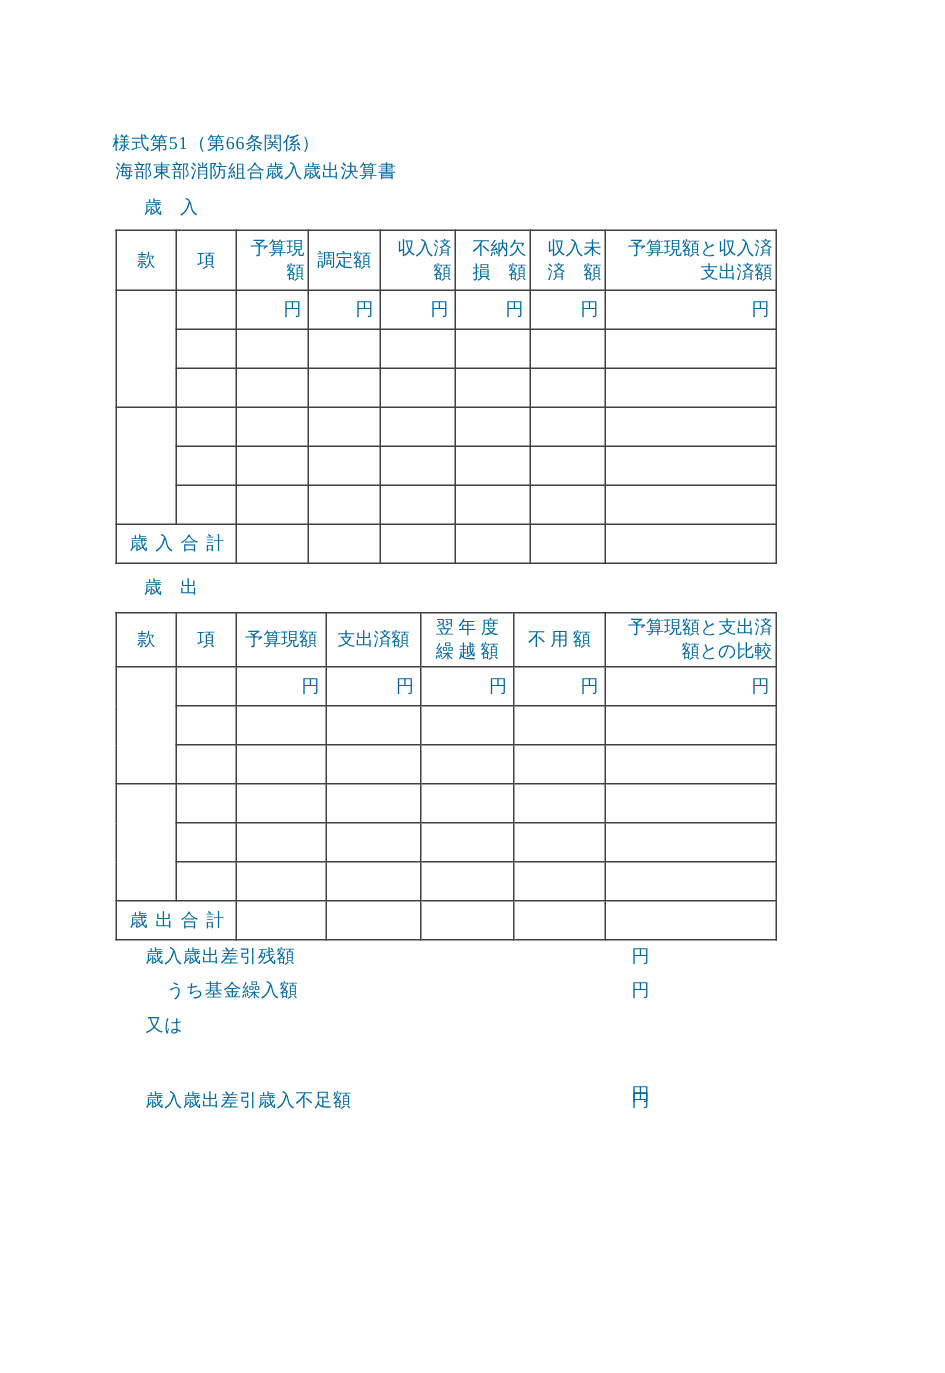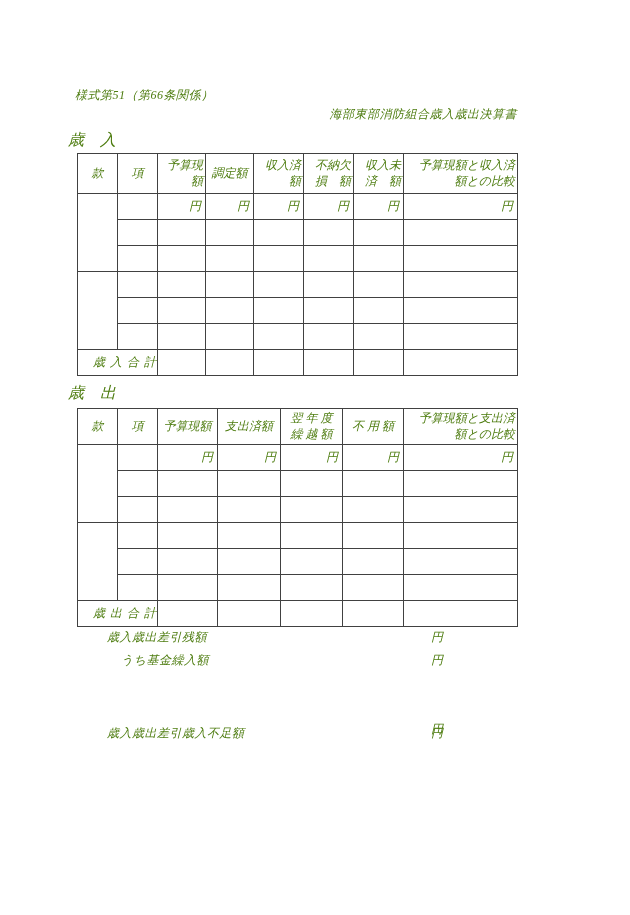--- a/index.html
+++ b/index.html
@@ -3,42 +3,41 @@
 <meta charset="utf-8">
 <style>
   * { margin: 0; padding: 0; box-sizing: border-box; }
   html, body { background: #ffffff; }
   .page {
     position: relative;
     width: 630px;
     height: 811px;
     background: #ffffff;
     font-family: "Liberation Serif", "DejaVu Serif", serif;
-    color: #4d7c0f;
+    color: #0369a1;
     overflow: hidden;
-    font-style: italic;
   }
   .form-number {
     position: absolute;
     left: 75px; top: 87px;
     font-size: 12px;
     letter-spacing: 0.5px;
   }
   .doc-title {
     position: absolute;
     left: 77px; top: 106px;
     width: 440px;
-    text-align: right;
+    text-align: left;
     font-size: 12px;
     letter-spacing: 0.5px;
   }
   .section-label {
     position: absolute;
-    left: 68px;
-    font-size: 16px;
+    left: 96px;
+    font-size: 12px;
   }
   .label-rev { top: 130px; }
   .label-exp { top: 383px; }
 
   table.grid {
     position: absolute;
     left: 77px;
     width: 440px;
     border-collapse: collapse;
     table-layout: fixed;
@@ -55,28 +54,28 @@
     line-height: 1.32;
     overflow: hidden;
   }
   table.grid th { text-align: center; padding: 1px 2px; }
   table.grid th.hl { text-align: right; padding-left: 4px; }
   tr.hrow-rev { height: 40px; }
   tr.hrow-exp { height: 36px; }
   tr.brow { height: 26px; }
   td.unit { text-align: right; padding-right: 4px; }
   td.total {
-    text-align: right;
+    text-align: center;
     letter-spacing: 1px;
     padding-left: 2px;
   }
 
   .footer-line {
     position: absolute;
-    left: 107px;
+    left: 97px;
     width: 360px;
     font-size: 12px;
     line-height: 14px;
   }
   .footer-line .lbl { letter-spacing: 0.5px; }
   .footer-line .lbl.indent { margin-left: 14px; }
   .footer-line .unit {
     position: absolute;
     left: 324px; top: 0;
   }
@@ -114,21 +113,21 @@
       <th class="hl">予算現
 額</th>
       <th>調定額</th>
       <th class="hl">収入済
 額</th>
       <th class="hl">不納欠
 損　額</th>
       <th class="hl">収入未
 済　額</th>
       <th class="hl">予算現額と収入済
-額との比較</th>
+支出済額</th>
     </tr>
     <tr class="brow">
       <td rowspan="3"></td>
       <td></td>
       <td class="unit">円</td>
       <td class="unit">円</td>
       <td class="unit">円</td>
       <td class="unit">円</td>
       <td class="unit">円</td>
       <td class="unit">円</td>
@@ -277,20 +276,24 @@
     </table>
 
   <div class="footer-line fl-0">
     <span class="lbl">歳入歳出差引残額</span>
     <span class="unit">円</span>
   </div>
   <div class="footer-line fl-1">
     <span class="lbl indent">うち基金繰入額</span>
     <span class="unit">円</span>
   </div>
+  <div class="footer-line fl-2">
+    <span class="lbl">又は</span>
+    <span class="unit"></span>
+  </div>
   <div class="footer-line fl-3">
     <span class="lbl">歳入歳出差引歳入不足額</span>
     <span class="unit">円</span>
   </div>
   <div class="footer-line fl-4">
     <span class="unit">円</span>
   </div>
 
 </div>
 

